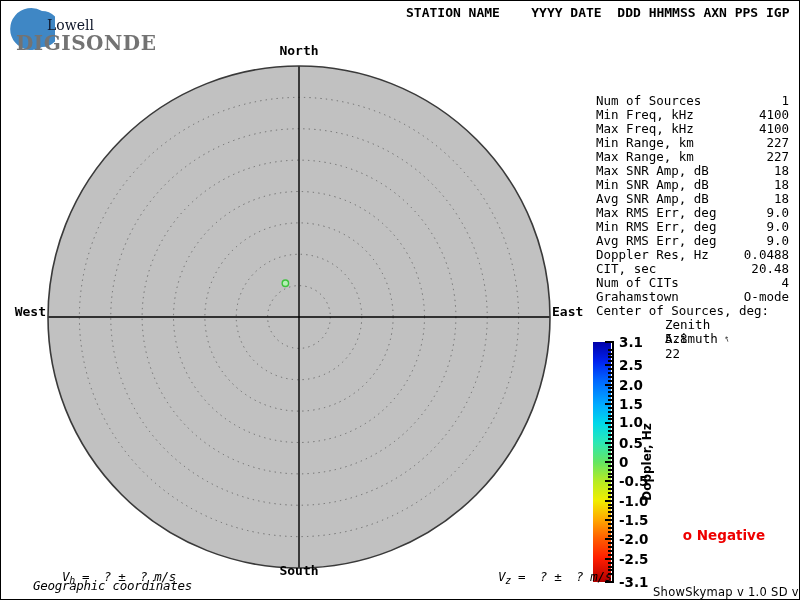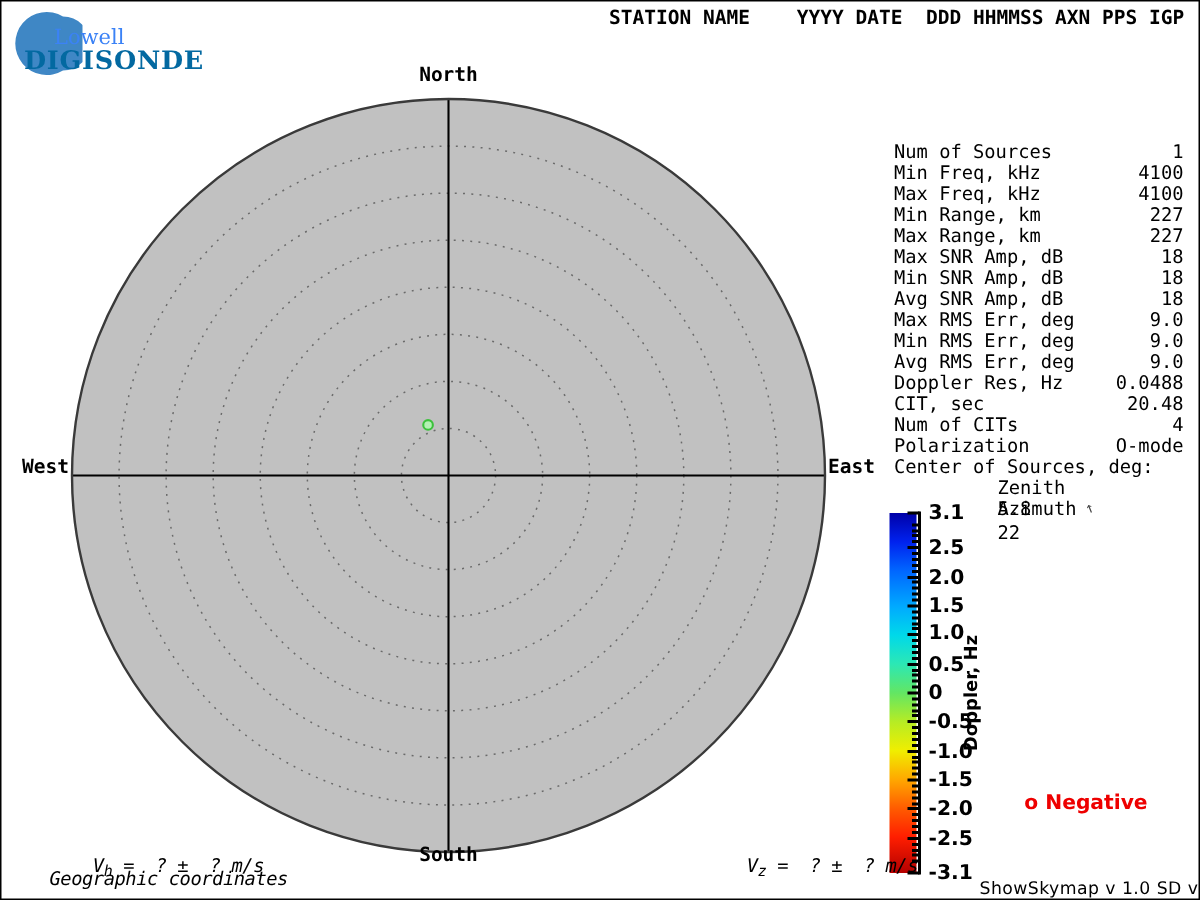--- a/index.html
+++ b/index.html
@@ -1,23 +1,23 @@
 <!DOCTYPE html>
 <html><head>
 <meta charset="utf-8">
 <style>
   html,body{margin:0;padding:0;background:#fff;}
   #page{position:relative;width:798px;height:598px;border:1px solid #000;background:#fff;overflow:hidden;
         font-family:"DejaVu Sans Mono",monospace;color:#000;}
   .abs{position:absolute;}
 
   
-  #logo-lowell{left:35px;top:16px;font-family:"DejaVu Serif",serif;font-size:14px;color:#3b82f6;}
-  #logo-digisonde{left:15px;top:30px;font-family:"DejaVu Serif",serif;font-size:17px;font-weight:bold;
-                  color:#0369a1;letter-spacing:.5px;}
+  #logo-lowell{left:46px;top:16px;font-family:"DejaVu Serif",serif;font-size:14px;color:#0f172a;}
+  #logo-digisonde{left:15px;top:30px;font-family:"DejaVu Serif",serif;font-size:20px;font-weight:bold;
+                  color:#737373;letter-spacing:.5px;}
 
   
   #header-cols,#header-vals{left:405px;font-weight:bold;font-size:13px;white-space:pre;line-height:16px;}
   #header-cols{top:4px;}
   #header-vals{top:20px;}
 
   
   #param-list{left:595px;top:57px;width:193px;font-size:12.5px;margin-top:36px;}
   .param-row{display:flex;justify-content:space-between;height:14px;line-height:14px;white-space:pre;}
   .param-row.indent{padding-left:69px;flex-direction:column;}
@@ -98,21 +98,21 @@
       <div class="param-row"><span>Max Range, km</span><span>227</span></div>
       <div class="param-row"><span>Max SNR Amp, dB</span><span>18</span></div>
       <div class="param-row"><span>Min SNR Amp, dB</span><span>18</span></div>
       <div class="param-row"><span>Avg SNR Amp, dB</span><span>18</span></div>
       <div class="param-row"><span>Max RMS Err, deg</span><span>9.0</span></div>
       <div class="param-row"><span>Min RMS Err, deg</span><span>9.0</span></div>
       <div class="param-row"><span>Avg RMS Err, deg</span><span>9.0</span></div>
       <div class="param-row"><span>Doppler Res, Hz</span><span>0.0488</span></div>
       <div class="param-row"><span>CIT, sec</span><span>20.48</span></div>
       <div class="param-row"><span>Num of CITs</span><span>4</span></div>
-      <div class="param-row"><span>Polarization</span><span>O-mode</span></div>
+      <div class="param-row"><span>Grahamstown</span><span>O-mode</span></div>
       <div class="param-row"><span>Center of Sources, deg:</span><span></span></div>
       <div class="param-row indent"><span>Zenith</span><span>5.8</span></div>
       <div class="param-row indent"><span>Azimuth<span class="az-arrow"> ↑</span></span><span>22</span></div>
     </div>
 
   <div class="abs" id="colorbar" style="background: linear-gradient(rgb(0, 0, 168) 0%, rgb(0, 34, 238) 8%, rgb(0, 102, 255) 16%, rgb(0, 170, 255) 26%, rgb(0, 217, 233) 34%, rgb(44, 232, 180) 42%, rgb(99, 230, 99) 50%, rgb(182, 236, 36) 58%, rgb(240, 238, 0) 66%, rgb(255, 168, 0) 74%, rgb(255, 92, 0) 82%, rgb(255, 30, 0) 90%, rgb(180, 0, 0) 100%);"></div>
   <div class="abs" id="colorbar-spine"></div>
   <div id="colorbar-ticks">
       <div class="cb-tick major" style="top: 340px;"></div>
       <div class="cb-label" style="top: 333px;">3.1</div>

